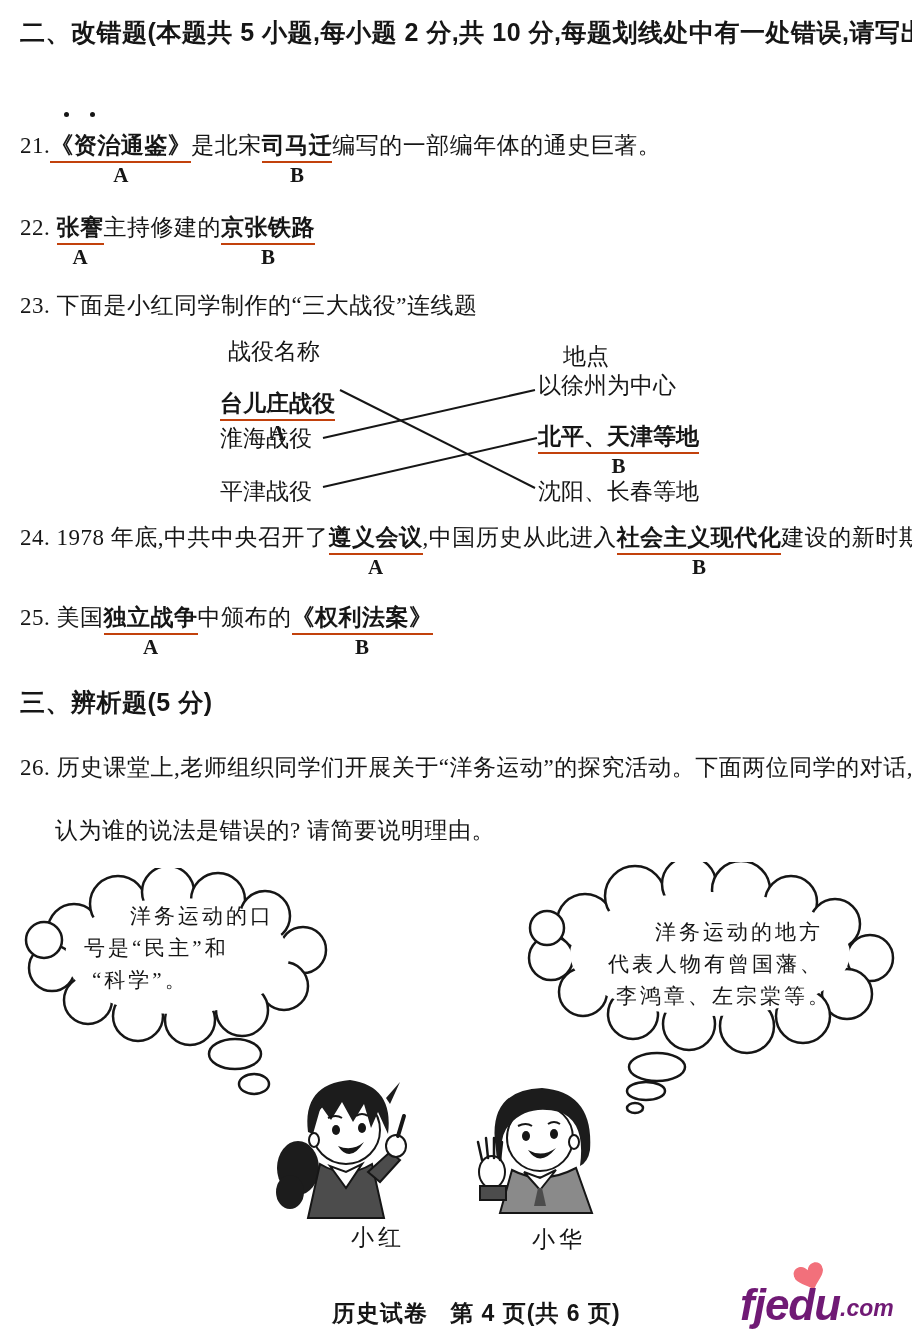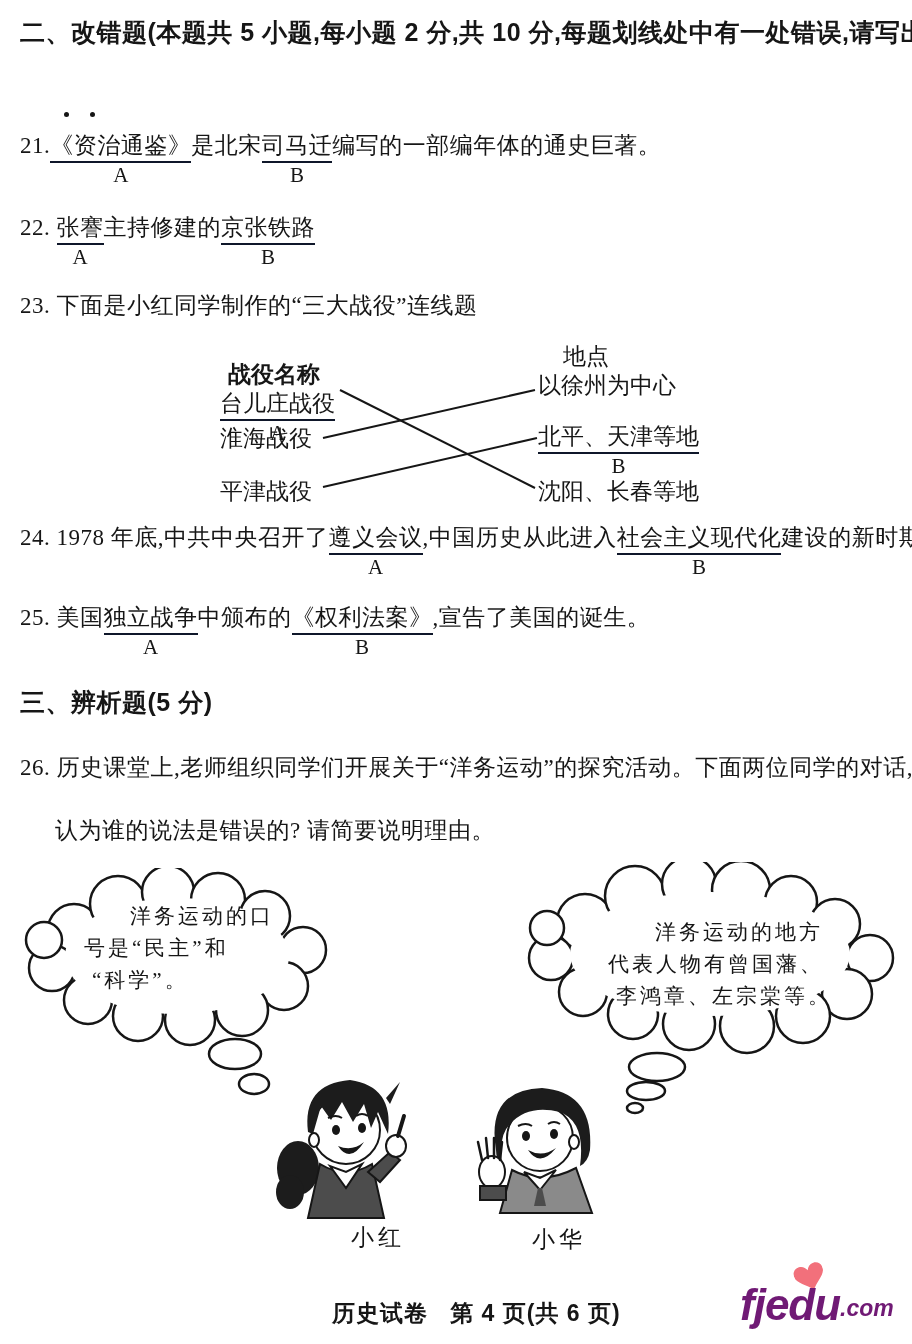--- a/index.html
+++ b/index.html
@@ -10,21 +10,21 @@
     color:#161616;
   }
   .abs { position:absolute; white-space:nowrap; }
   .sec-head {
     font-family:"Liberation Sans","DejaVu Sans",sans-serif;
     font-weight:bold; font-size:25px; letter-spacing:0.5px;
   }
   .qline { font-size:23px; line-height:1.3; letter-spacing:0.5px; }
   .u {
     display:inline-block; position:relative;
-    border-bottom:2px solid #0f172a; line-height:1.25;
+    border-bottom:2px solid #c2410c; line-height:1.25;font-weight:bold;
   }
   .ulabel {
     position:absolute; left:50%; top:100%;
     transform:translateX(-50%); margin-top:1px;
     font-size:21px; letter-spacing:0; border-bottom:none;
   }
   .match-item { font-size:23px; }
   .match-head { font-size:23px; }
   .dot { position:absolute; width:5px; height:5px; border-radius:50%; background:#161616; }
   .bubble-text { font-size:21px; letter-spacing:3px; line-height:1.0; }
@@ -55,21 +55,21 @@
   <div class="abs qline" style="left:20px; top:131px;">
     <span>21.</span><span class="u"><span>《资治通鉴》</span><span class="ulabel">A</span></span><span>是北宋</span><span class="u"><span>司马迁</span><span class="ulabel">B</span></span><span>编写的一部编年体的通史巨著。</span>
   </div>
 
   <div class="abs qline" style="left:20px; top:213px;">
     <span>22. </span><span class="u"><span>张謇</span><span class="ulabel">A</span></span><span>主持修建的</span><span class="u"><span>京张铁路</span><span class="ulabel">B</span></span>
   </div>
 
   <div class="abs qline" style="left:20px; top:291px;">23. 下面是小红同学制作的“三大战役”连线题</div>
 
-  <div class="abs match-head" style="left:228px; top:359px;font-weight:bold;">战役名称</div>
+  <div class="abs match-head" style="left:228px; top:336px;">战役名称</div>
   <div class="abs match-head" style="left:563px; top:341px;">地点</div>
 
   <div class="abs match-item" style="left:220px; top:390px;">
     <span class="u"><span>台儿庄战役</span><span class="ulabel">A</span></span>
   </div>
   <div class="abs match-item" style="left:220px; top:423px;">淮海战役</div>
   <div class="abs match-item" style="left:220px; top:476px;">平津战役</div>
 
   <div class="abs match-item" style="left:538px; top:370px;">以徐州为中心</div>
   <div class="abs match-item" style="left:538px; top:423px;">
@@ -81,21 +81,21 @@
     <line x1="20" y1="12" x2="215" y2="110" stroke="#161616" stroke-width="2"></line>
     <line x1="3" y1="60" x2="215" y2="12" stroke="#161616" stroke-width="2"></line>
     <line x1="3" y1="109" x2="217" y2="60" stroke="#161616" stroke-width="2"></line>
   </svg>
 
   <div class="abs qline" style="left:20px; top:523px;">
     <span>24. 1978 年底,中共中央召开了</span><span class="u"><span>遵义会议</span><span class="ulabel">A</span></span><span>,中国历史从此进入</span><span class="u"><span>社会主义现代化</span><span class="ulabel">B</span></span><span>建设的新时期。</span>
   </div>
 
   <div class="abs qline" style="left:20px; top:603px;">
-    <span>25. 美国</span><span class="u"><span>独立战争</span><span class="ulabel">A</span></span><span>中颁布的</span><span class="u"><span>《权利法案》</span><span class="ulabel">B</span></span><span>,宣告了美国的诞生。</span>
+    <span>25. 美国</span><span class="u"><span>独立战争</span><span class="ulabel">A</span></span><span>中颁布的</span><span class="u"><span>《权利法案》</span><span class="ulabel">B</span></span>
   </div>
 
   <div class="abs sec-head" style="left:20px; top:686px;">三、辨析题(5 分)</div>
 
   <div class="abs qline" style="left:20px; top:753px;">26. 历史课堂上,老师组织同学们开展关于“洋务运动”的探究活动。下面两位同学的对话,你</div>
   <div class="abs qline" style="left:55px; top:816px;">认为谁的说法是错误的? 请简要说明理由。</div>
 
   <svg class="abs lineart" style="left:22px; top:868px;" width="320" height="245" viewBox="0 0 320 245">
     <g fill="#ffffff" stroke="#161616" stroke-width="2.5">
       <circle cx="52" cy="62" r="26"></circle>

